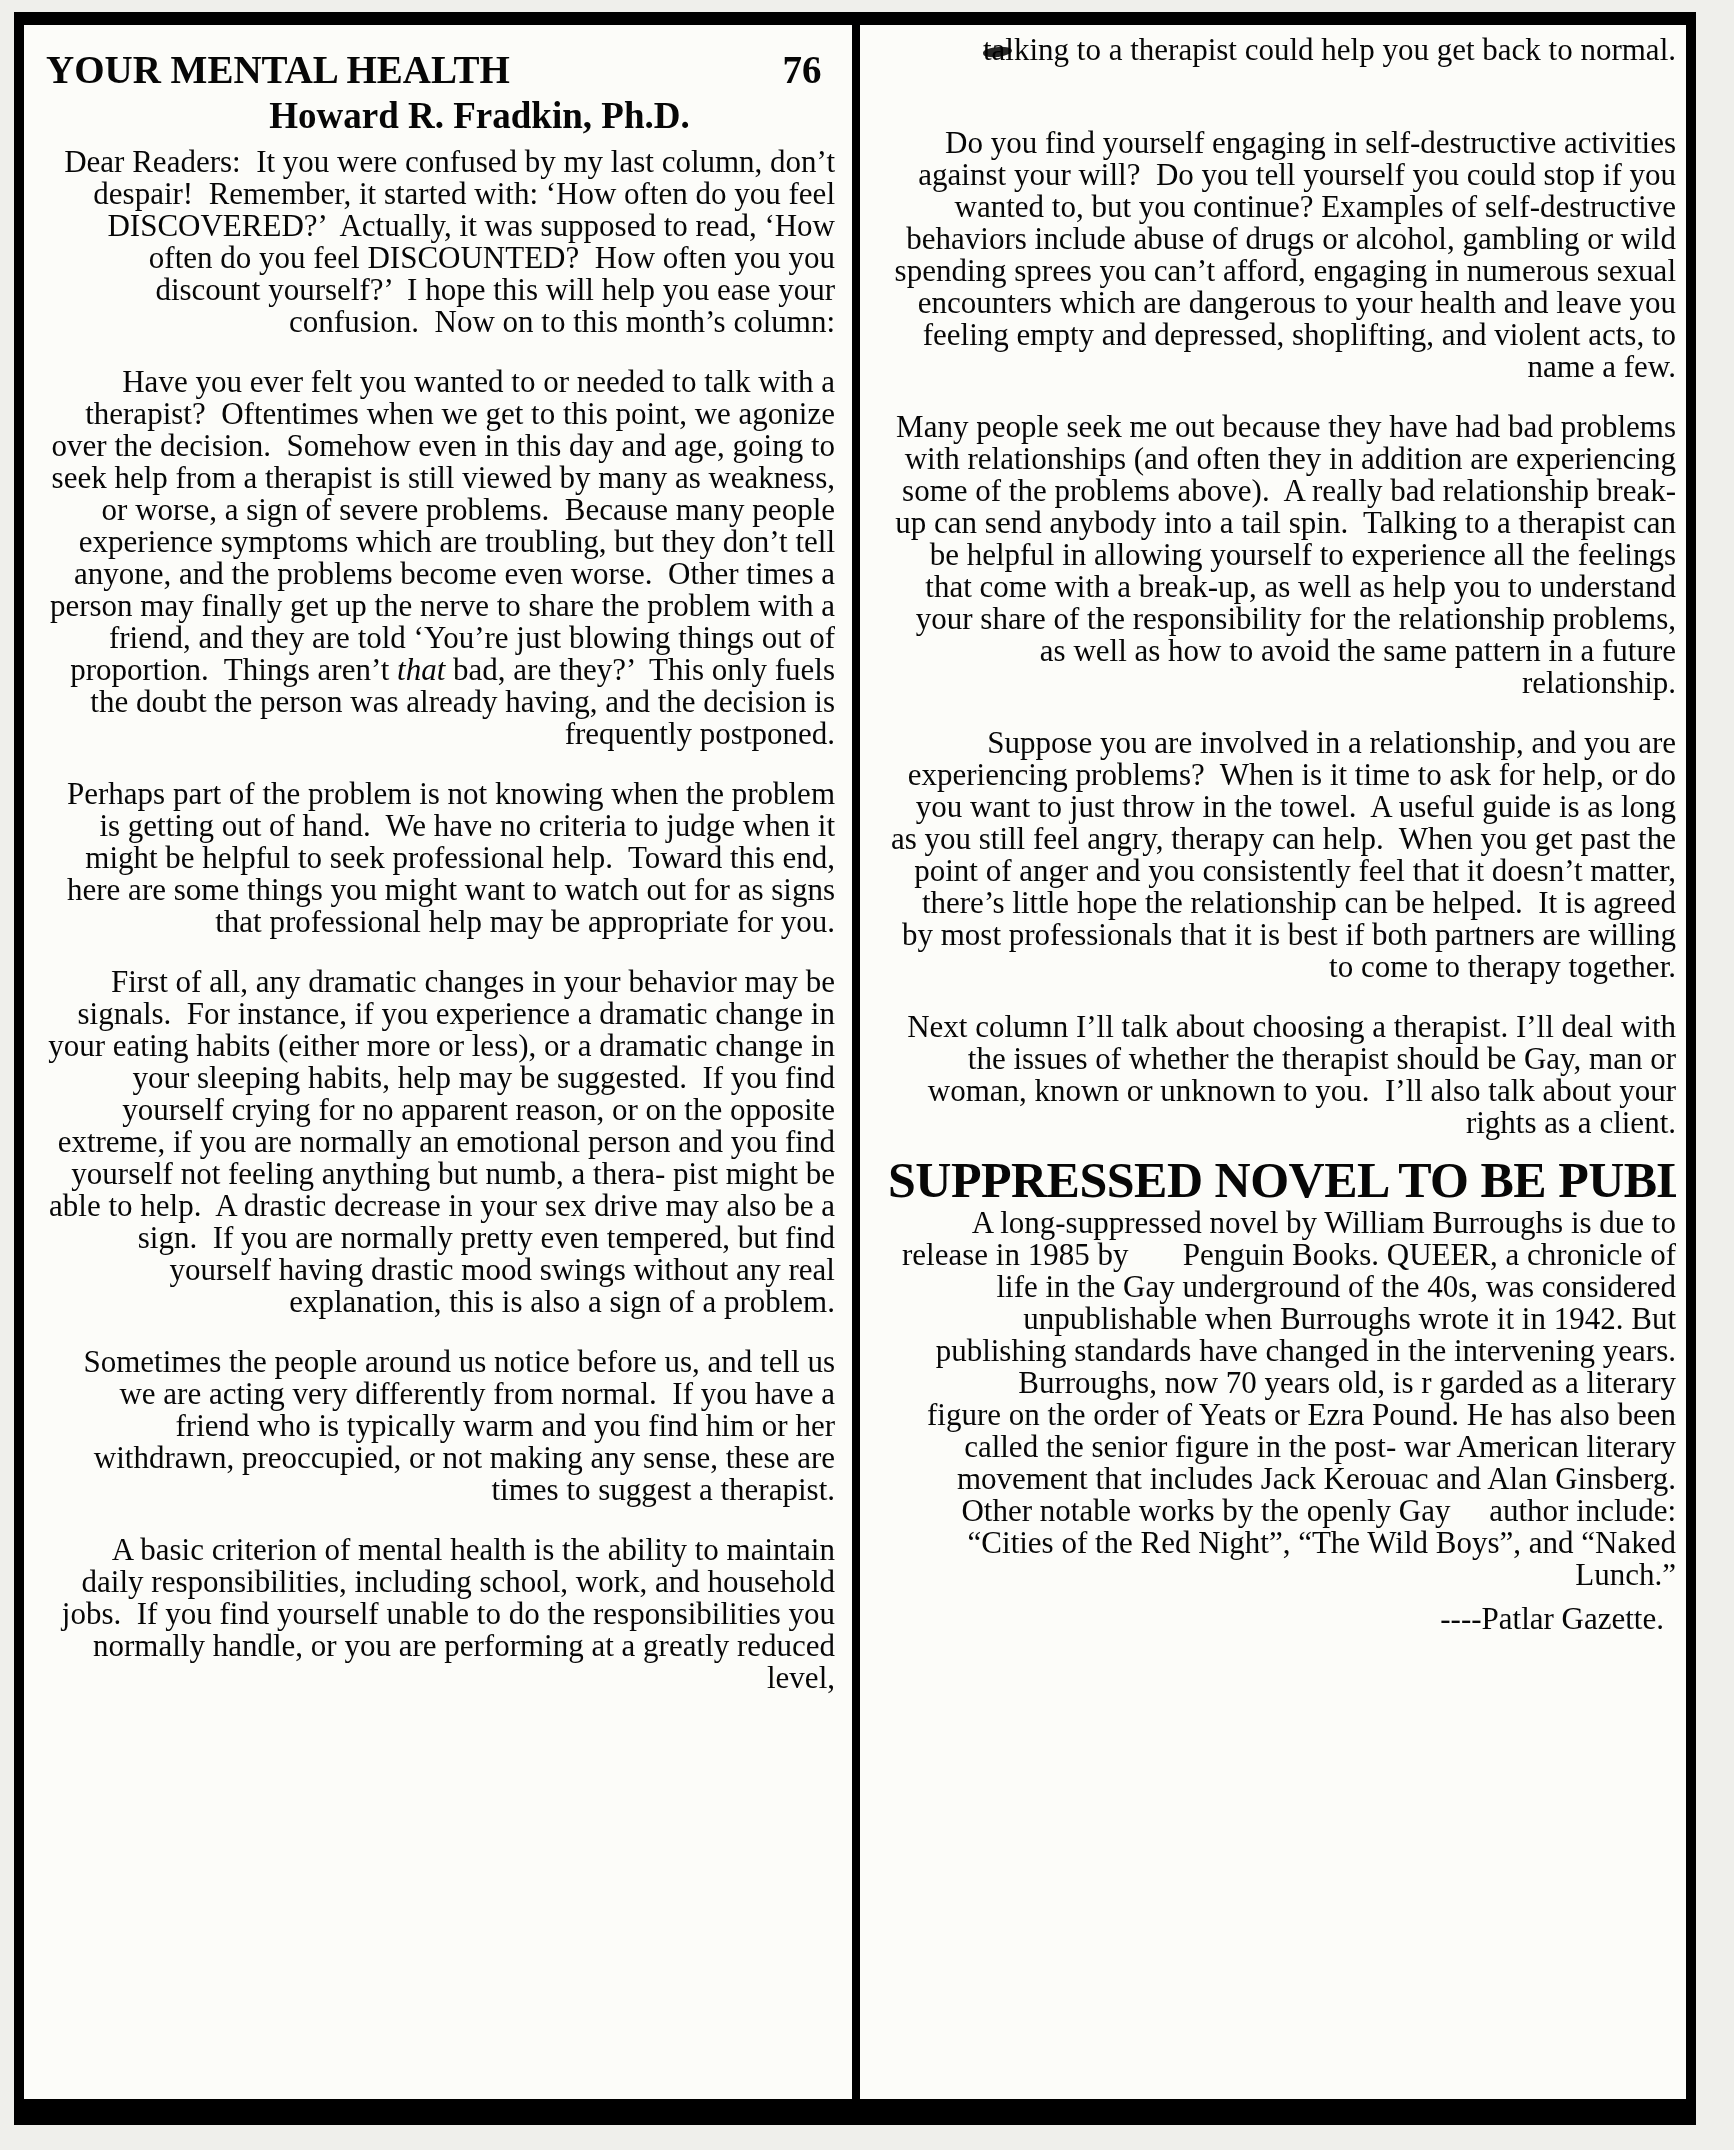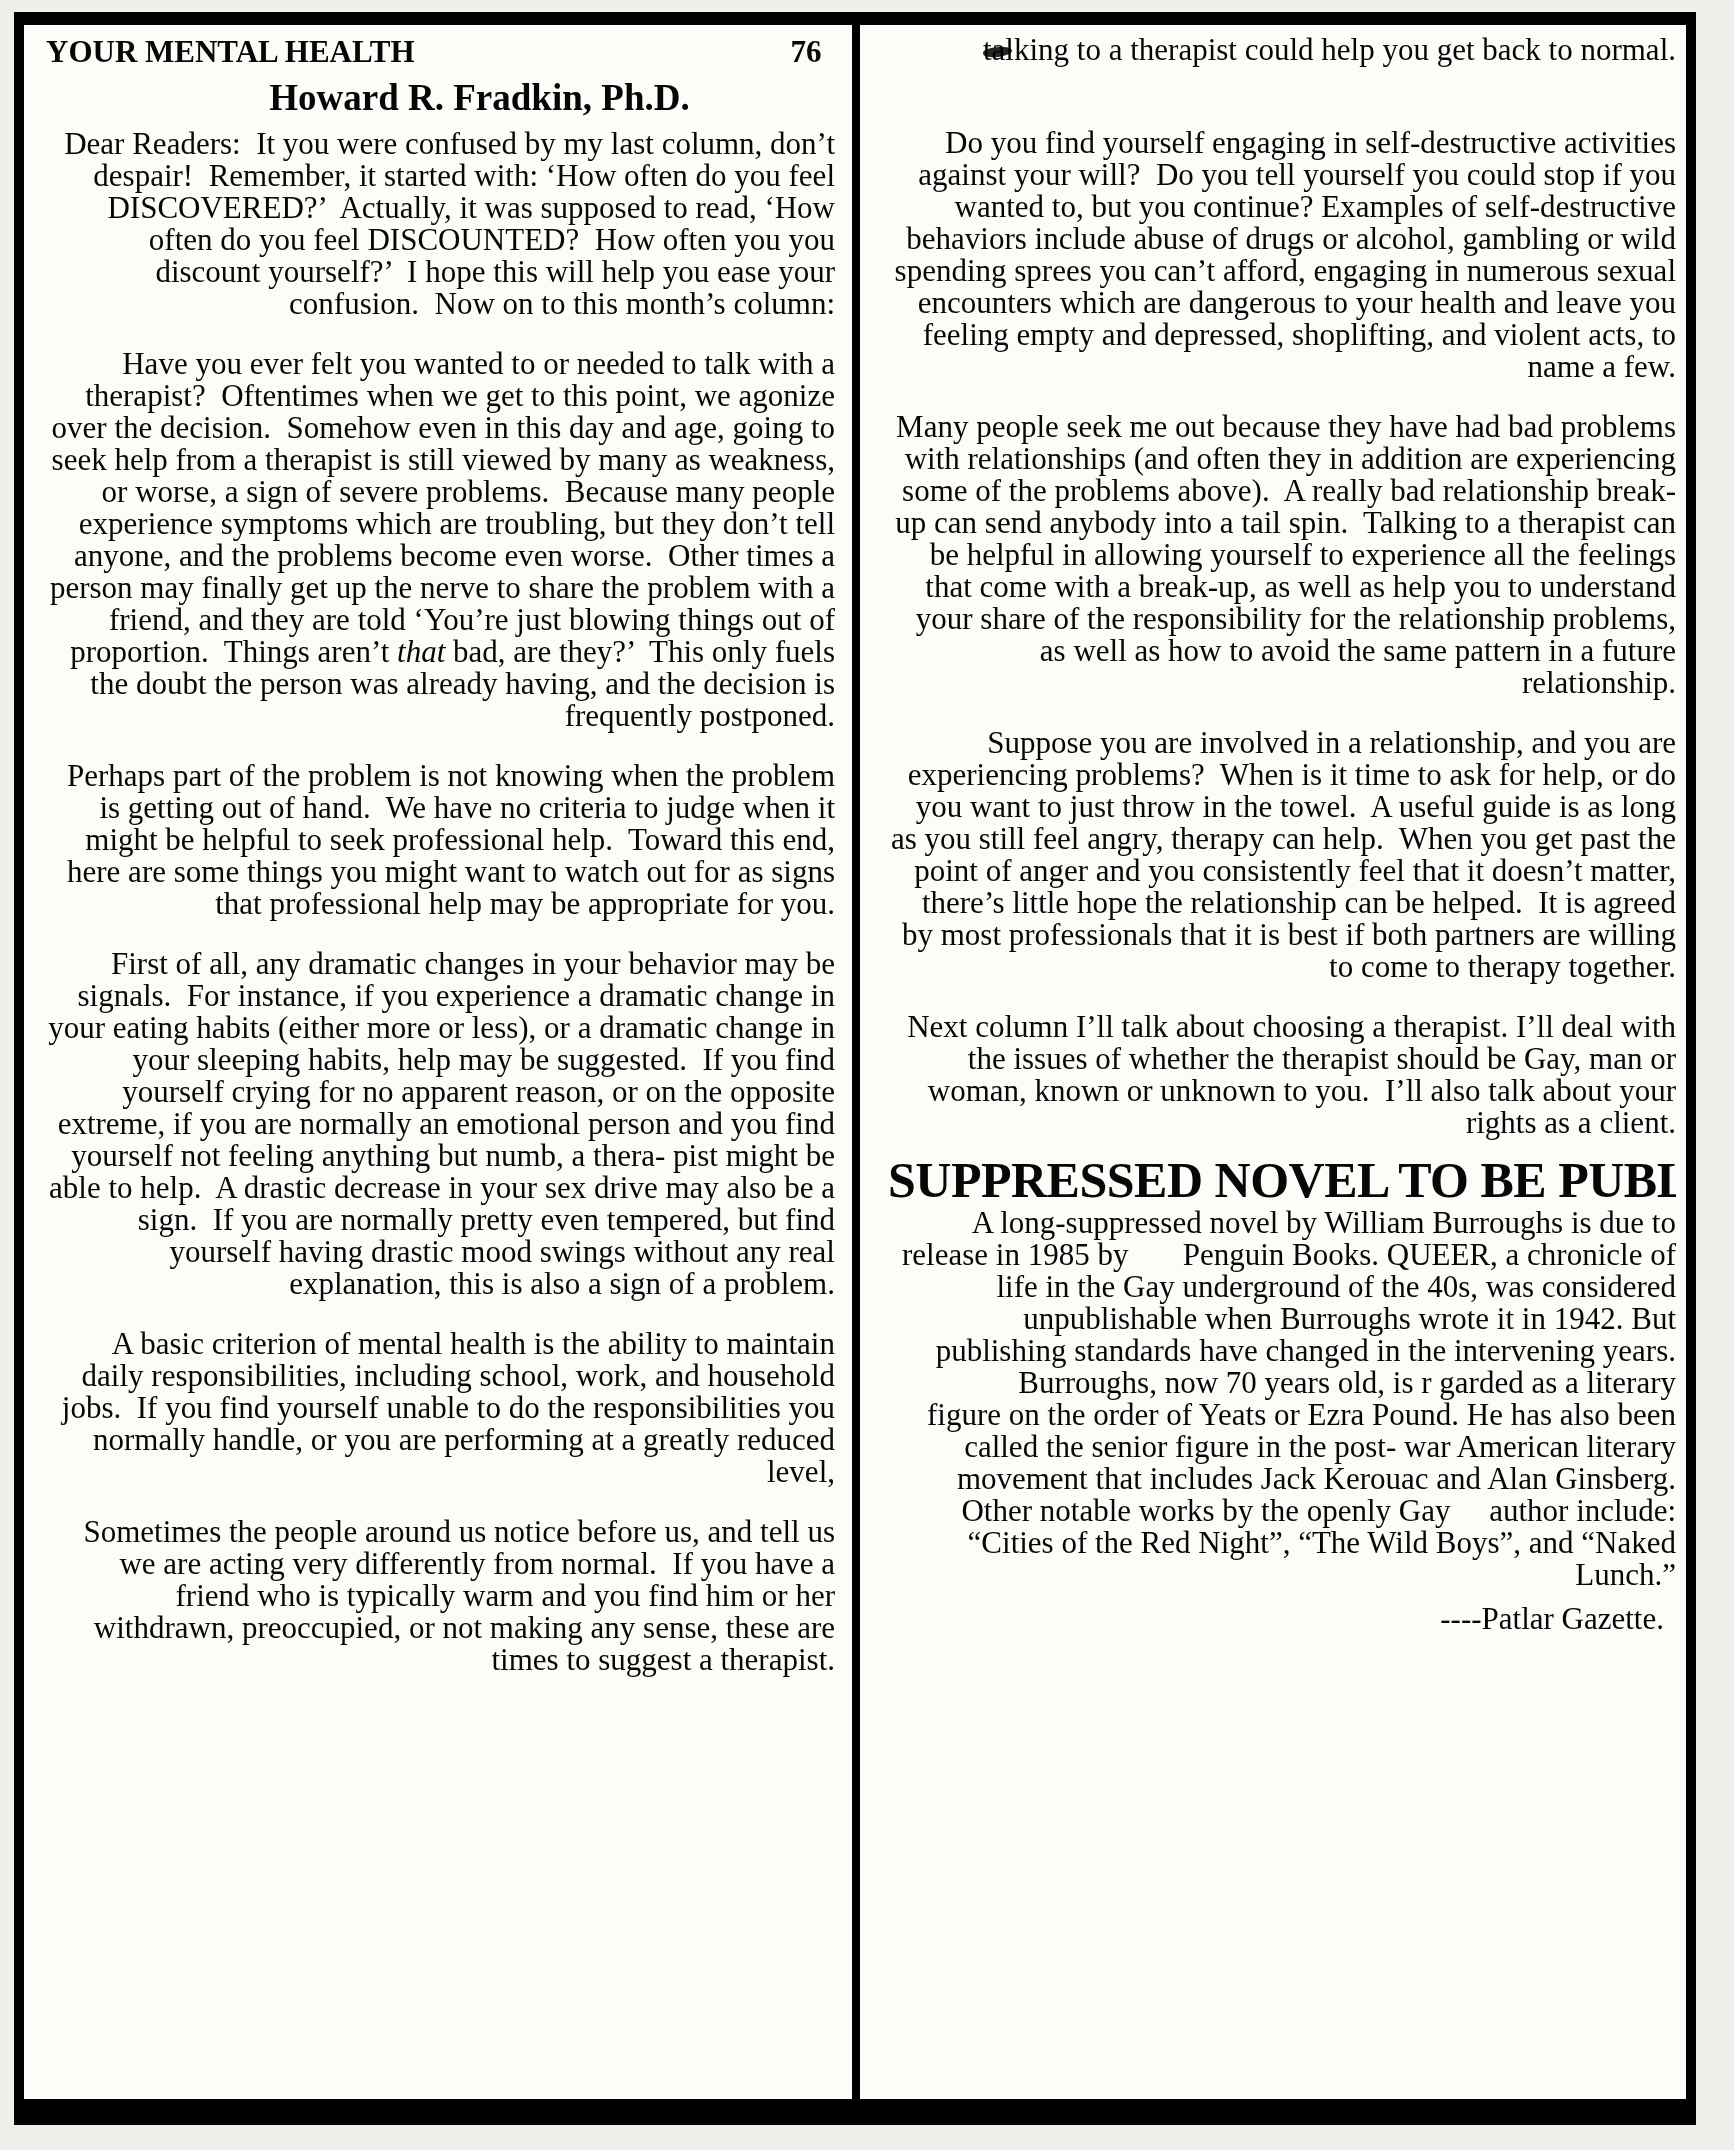--- a/index.html
+++ b/index.html
@@ -23,22 +23,23 @@
   .divider{
     position:absolute;left:852px;top:12.4px;
     width:8.3px;height:2113px;
     background:#000;
   }
   .col{position:absolute;}
   .left-col{left:46px;top:30px;width:789px;height:2067px;overflow:hidden;}
   .right-col{left:888px;top:34px;width:788px;height:2062px;overflow:hidden;}
   .masthead{
     display:flex;justify-content:space-between;align-items:baseline;
-    font-weight:bold;font-size:31px;line-height:44px;
+    font-weight:bold;font-size:39px;line-height:44px;
     letter-spacing:0px;
+    margin-top:18px;
   }
   .masthead .pgnum{padding-right:13.5px;}
   .byline{
     text-align:center;font-weight:bold;
     font-size:37px;line-height:46px;
     padding-left:78px;
     margin:1px 0 7.3px 0;
   }
   .bp{
     font-size:31px;line-height:32px;
@@ -76,22 +77,22 @@
   <div class="masthead">
     <span>YOUR MENTAL HEALTH</span>
     <span class="pgnum">76</span>
   </div>
   <div class="byline">Howard R. Fradkin, Ph.D.</div>
   <div id="leftcol">
       <p class="bp"><span>Dear Readers:  It you were confused by my last column, don’t despair!  Remember, it started with: ‘How often do you feel DISCOVERED?’  Actually, it was supposed to read, ‘How often do you feel DISCOUNTED?  How often you you discount yourself?’  I hope this will help you ease your confusion.  Now on to this month’s column:</span></p>
       <p class="bp"><span>Have you ever felt you wanted to or needed to talk with a therapist?  Oftentimes when we get to this point, we agonize over the decision.  Somehow even in this day and age, going to seek help from a therapist is still viewed by many as weakness, or worse, a sign of severe problems.  Because many people experience symptoms which are troubling, but they don’t tell anyone, and the problems become even worse.  Other times a person may finally get up the nerve to share the problem with a friend, and they are told ‘You’re just blowing things out of proportion.  Things aren’t </span><span class="it">that</span><span> bad, are they?’  This only fuels the doubt the person was already having, and the decision is frequently postponed.</span></p>
       <p class="bp"><span>Perhaps part of the problem is not knowing when the problem is getting out of hand.  We have no criteria to judge when it might be helpful to seek professional help.  Toward this end, here are some things you might want to watch out for as signs that professional help may be appropriate for you.</span></p>
       <p class="bp"><span>First of all, any dramatic changes in your behavior may be signals.  For instance, if you experience a dramatic change in your eating habits (either more or less), or a dramatic change in your sleeping habits, help may be suggested.  If you find yourself crying for no apparent reason, or on the opposite extreme, if you are normally an emotional person and you find yourself not feeling anything but numb, a thera- pist might be able to help.  A drastic decrease in your sex drive may also be a sign.  If you are normally pretty even tempered, but find yourself having drastic mood swings without any real explanation, this is also a sign of a problem.</span></p>
+      <p class="bp"><span>Sometimes the people around us notice before us, and tell us we are acting very differently from normal.  If you have a friend who is typically warm and you find him or her withdrawn, preoccupied, or not making any sense, these are times to suggest a therapist.</span></p>
       <p class="bp"><span>A basic criterion of mental health is the ability to maintain daily responsibilities, including school, work, and household jobs.  If you find yourself unable to do the responsibilities you normally handle, or you are performing at a greatly reduced level,</span></p>
-      <p class="bp"><span>Sometimes the people around us notice before us, and tell us we are acting very differently from normal.  If you have a friend who is typically warm and you find him or her withdrawn, preoccupied, or not making any sense, these are times to suggest a therapist.</span></p>
     </div>
 </div>
 
 <div class="col right-col" id="rightcol">
     <p class="bp cont"><span class="smudge">talk</span><span>ing to a therapist could help you get back to normal.</span></p>
     <p class="bp"><span>Do you find yourself engaging in self-destructive activities against your will?  Do you tell yourself you could stop if you wanted to, but you continue? Examples of self-destructive behaviors include abuse of drugs or alcohol, gambling or wild spending sprees you can’t afford, engaging in numerous sexual encounters which are dangerous to your health and leave you feeling empty and depressed, shoplifting, and violent acts, to name a few.</span></p>
     <p class="bp"><span>Many people seek me out because they have had bad problems with relationships (and often they in addition are experiencing some of the problems above).  A really bad relationship break-up can send anybody into a tail spin.  Talking to a therapist can be helpful in allowing yourself to experience all the feelings that come with a break-up, as well as help you to understand your share of the responsibility for the relationship problems, as well as how to avoid the same pattern in a future relationship.</span></p>
     <p class="bp"><span>Suppose you are involved in a relationship, and you are experiencing problems?  When is it time to ask for help, or do you want to just throw in the towel.  A useful guide is as long as you still feel angry, therapy can help.  When you get past the point of anger and you consistently feel that it doesn’t matter, there’s little hope the relationship can be helped.  It is agreed by most professionals that it is best if both partners are willing to come to therapy together.</span></p>
     <p class="bp tight"><span>Next column I’ll talk about choosing a therapist. I’ll deal with the issues of whether the therapist should be Gay, man or woman, known or unknown to you.  I’ll also talk about your rights as a client.</span></p>
     <h2 class="section-head"><span>SUPPRESSED NOVEL TO BE PUBLISHED</span></h2>

